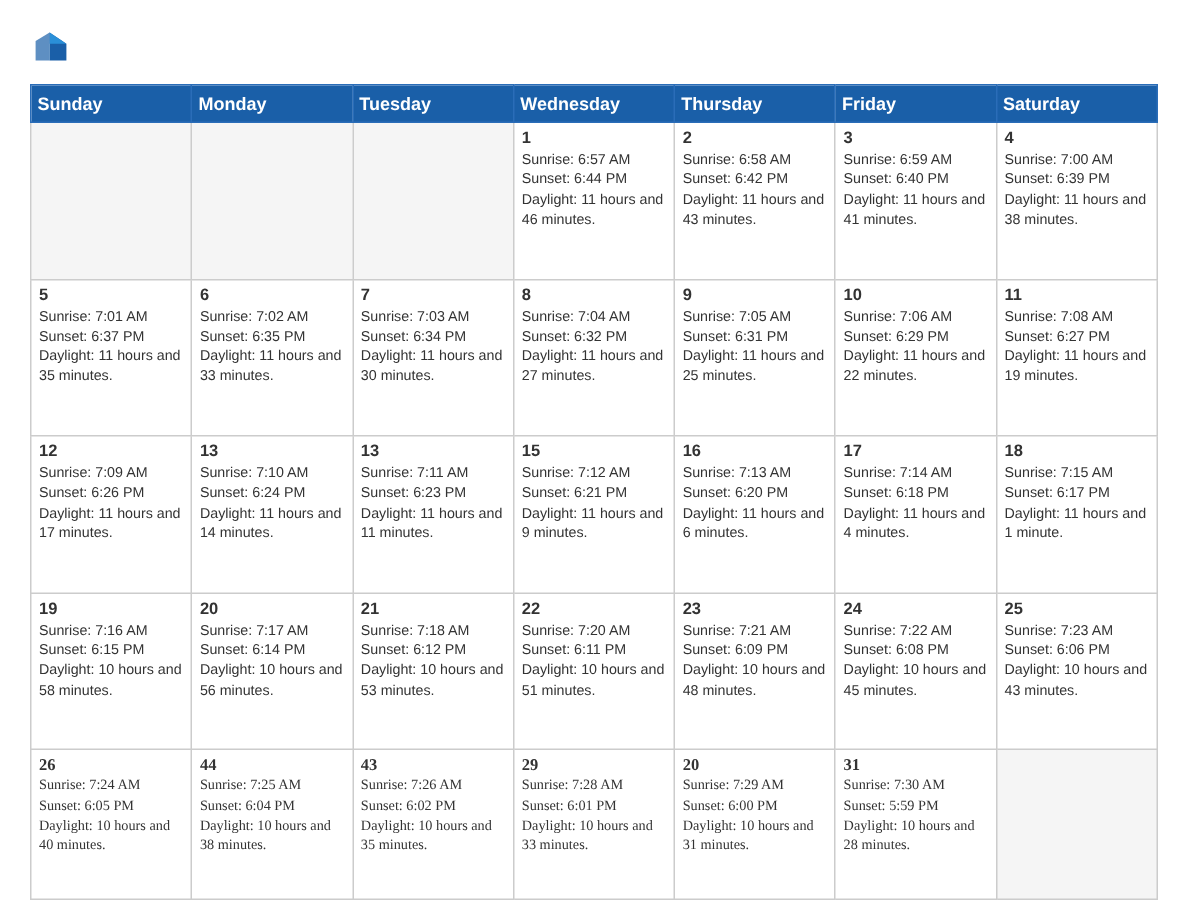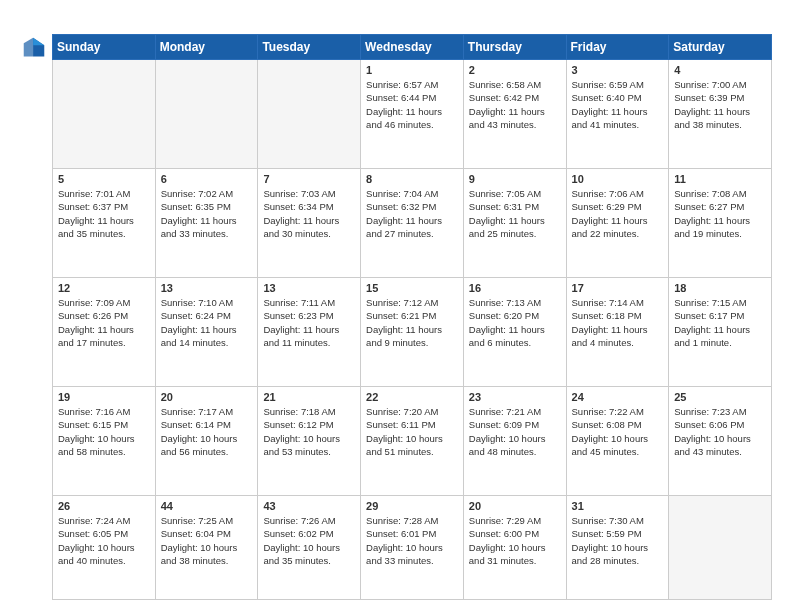--- a/index.html
+++ b/index.html
@@ -6,23 +6,23 @@
     body {
       width: 792px;
       height: 612px;
       font-family: Arial, sans-serif;
       background: #fff;
       overflow: hidden;
     }
     .page {
       width: 792px;
       height: 612px;
-      padding: 34px 20px 12px 20px;
-      display: flex;
-      flex-direction: row;
+      padding: 18px 20px 12px 20px;
+      display: flex;
+      flex-direction: column;
     }
     .header {
       display: flex;
       justify-content: space-between;
       align-items: flex-start;
       margin-bottom: 10px;
     }
     .logo {
       display: flex;
       align-items: center;
@@ -87,20 +87,21 @@
       margin-bottom: 2px;
       display: block;
     }
     .day-info {
       font-size: 9.5px;
       line-height: 1.4;
       color: #333;
     }
     .calendar tr:last-child td {
       height: 72px;
+      font-family: Liberation Serif, serif;
     }
   </style>
 </head>
 <body>
 
 <div class="page">
   <div class="header">
     <div class="logo">
       <svg class="logo-icon" viewBox="0 0 30 30" xmlns="http://www.w3.org/2000/svg">
         <polygon points="14,4 26,12 26,24 14,24 14,4" fill="#1a5fa8"></polygon>

